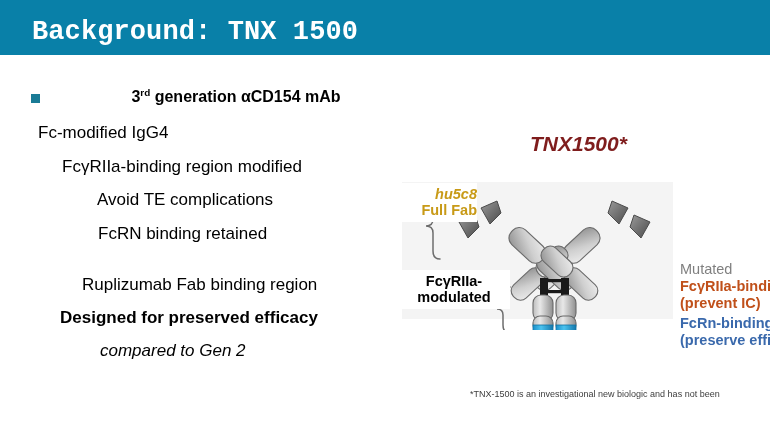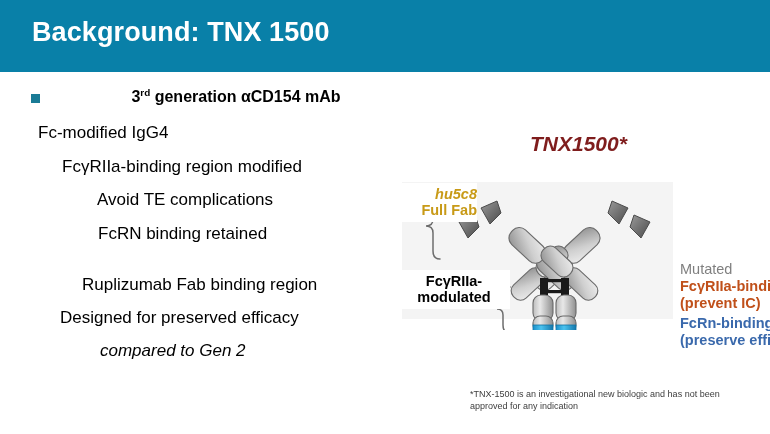--- a/index.html
+++ b/index.html
@@ -14,22 +14,23 @@
     overflow: hidden;
     font-family: "Liberation Sans", sans-serif;
   }
 
   
   #title-band {
     position: absolute;
     left: 0;
     top: 0;
     width: 770px;
-    height: 72px;
+    height: 55px;
     background: #0980a8;
+    font-family: Liberation Mono, monospace;
   }
   #title-text {
     position: absolute;
     left: 32px;
     top: 17px;
     font-size: 27px;
     font-weight: bold;
     color: #ffffff;
     letter-spacing: 0.1px;
     white-space: nowrap;
@@ -71,21 +72,21 @@
     color: #000000;
     line-height: 20px;
     white-space: nowrap;
     margin: 0;
   }
   .l-a { margin-top: 15px; padding-left: 38px; }
   .l-b { margin-top: 14px; padding-left: 62px; }
   .l-c { margin-top: 13px; padding-left: 97px; }
   .l-d { margin-top: 14px; padding-left: 98px; }
   .l-e { margin-top: 31px; padding-left: 82px; }
-  .l-f { margin-top: 13px; padding-left: 60px; font-weight: normal; }
+  .l-f { margin-top: 13px; padding-left: 60px; font-weight: bold; }
   .l-g { margin-top: 13px; padding-left: 100px; font-style: italic; }
 
   
   #diagram {
     position: absolute;
     left: 395px;
     top: 125px;
     width: 375px;
     height: 260px;
   }
@@ -301,14 +302,13 @@
 
   <div id="fcrn-label" class="side-label">
     <span>FcRn-binding region</span>
     <span>(preserve efficacy)</span>
   </div>
 
 </div>
 
 <div id="footnote">
   <span>*TNX-1500 is an investigational new biologic and has not been</span>
-  <span>approved for any indication</span>
 </div>
 
 </body></html>

